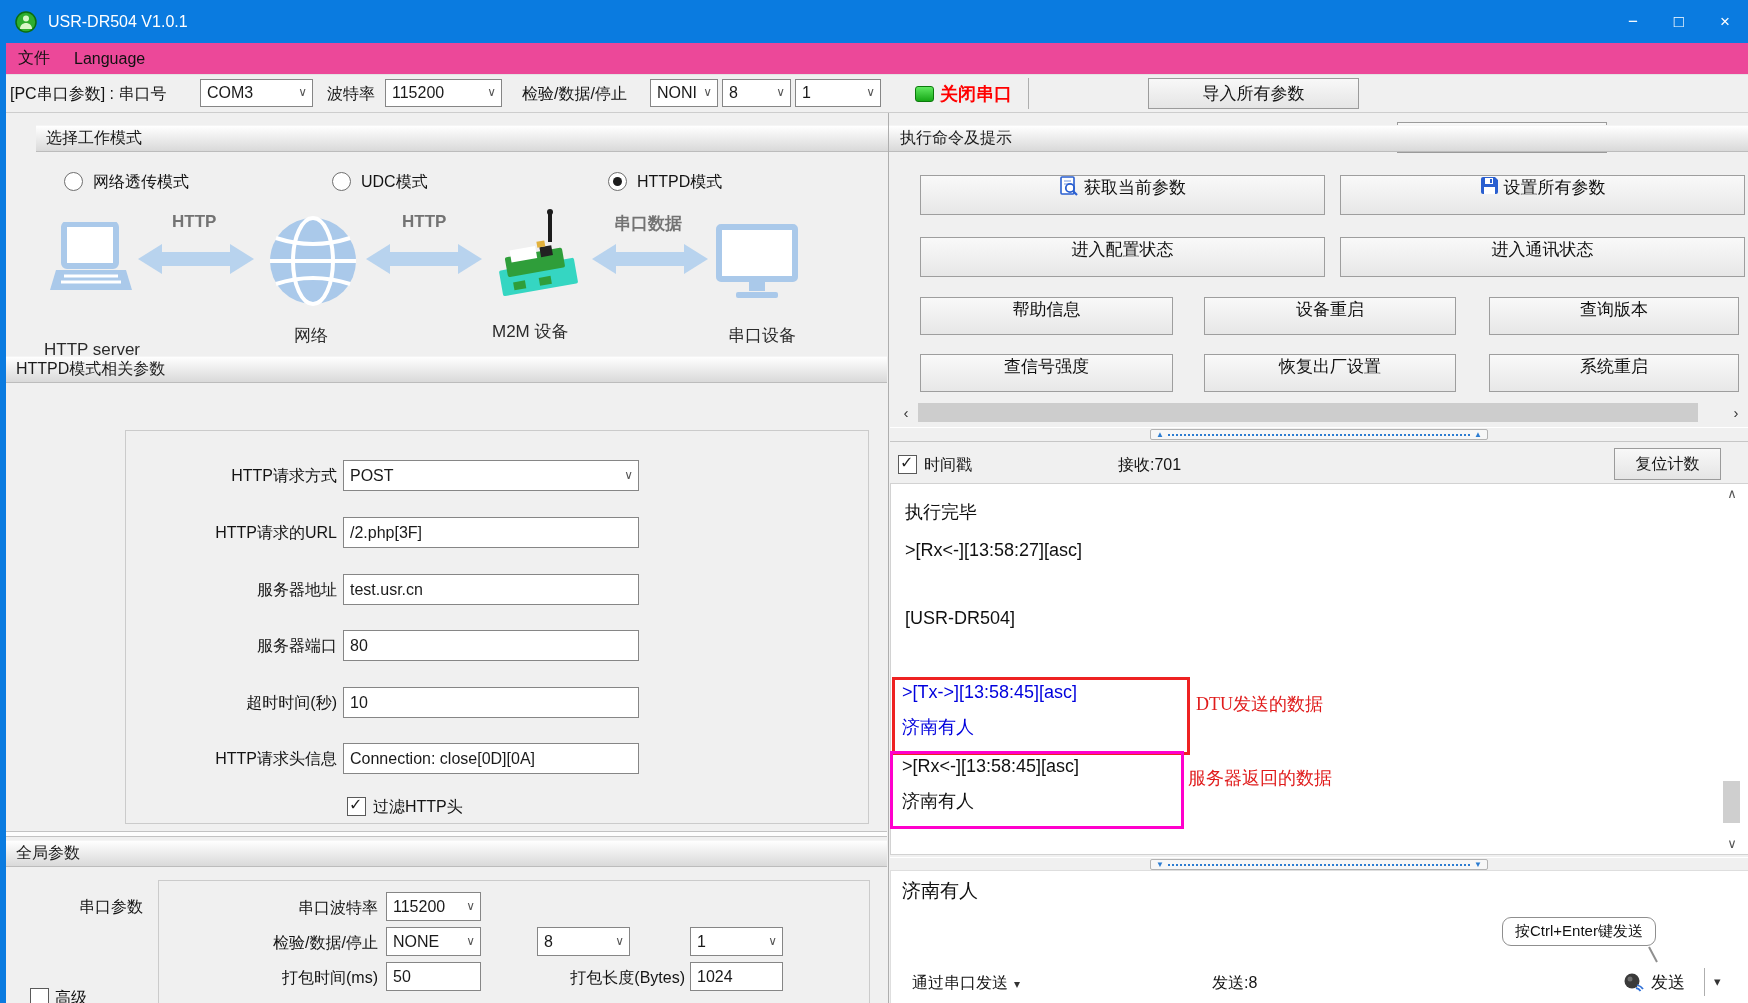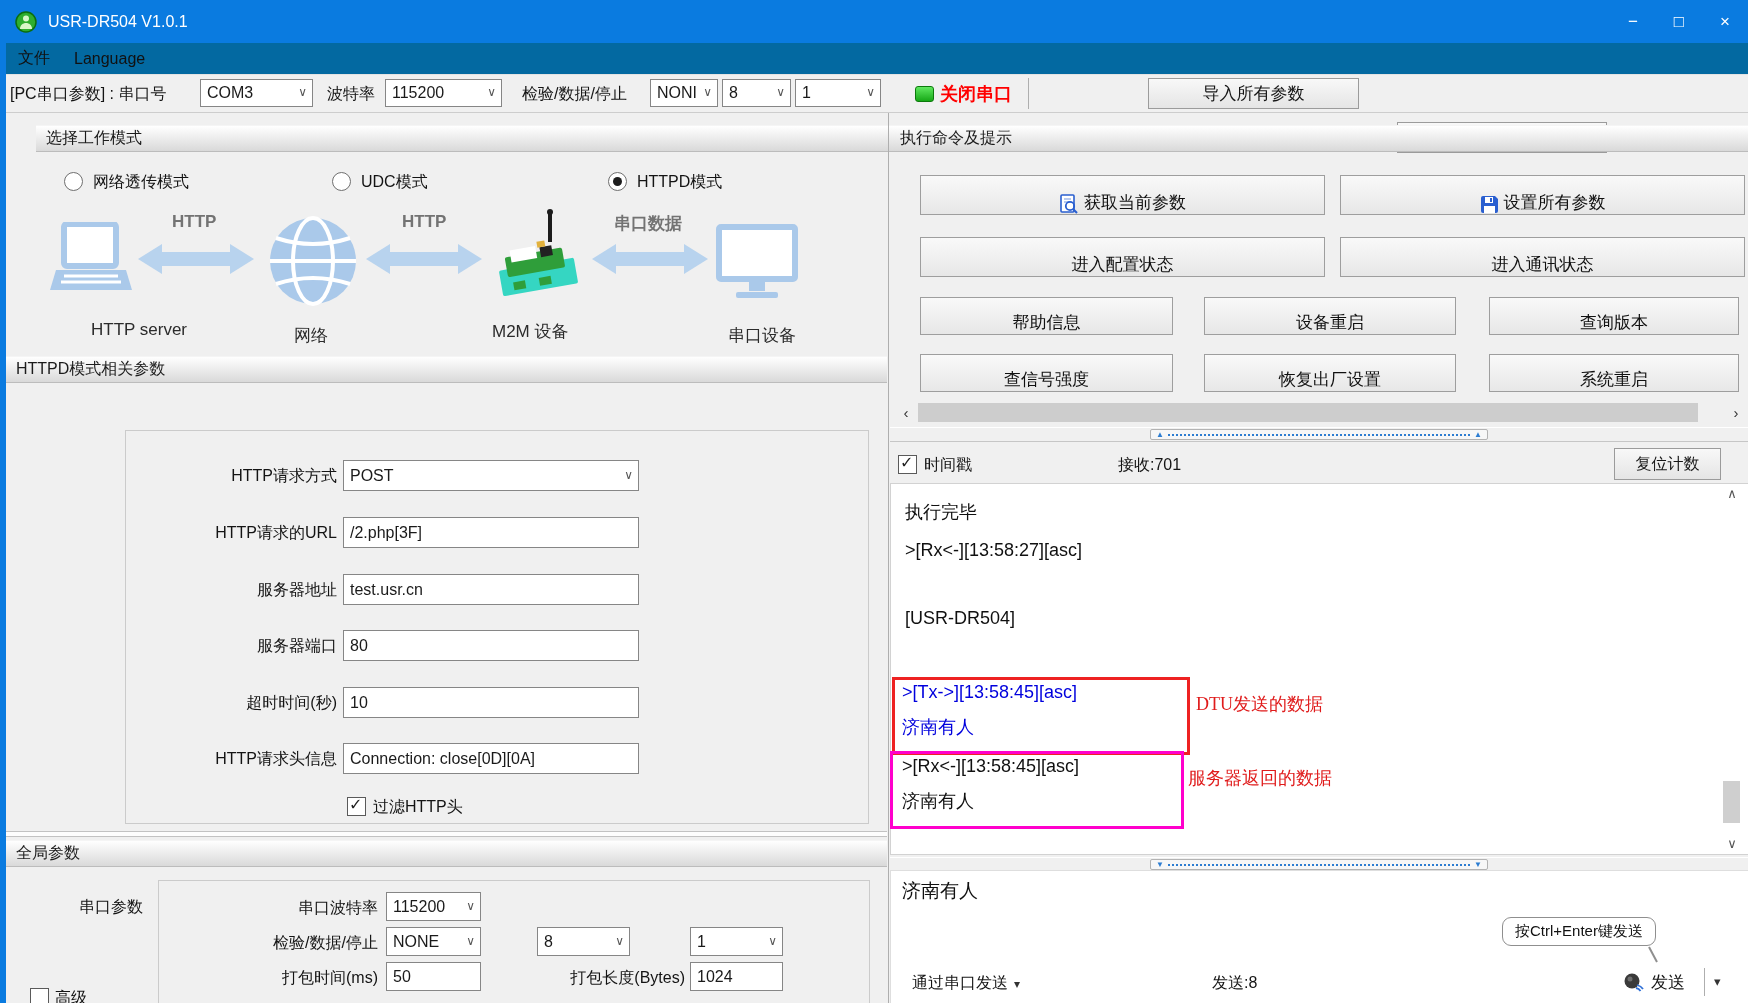--- a/index.html
+++ b/index.html
@@ -9,21 +9,21 @@
 
   
   .titlebar{left:0;top:0;width:1748px;height:43px;background:#0a7be0;color:#fff;display:flex;align-items:center;}
   .title-text{font-size:16px;margin-left:10px;}
   .app-icon{width:24px;height:24px;margin-left:14px;flex:0 0 auto;}
   .win-ctrls{position:absolute;right:0;top:0;height:43px;display:flex;}
   .win-ctrl{width:46px;height:43px;display:flex;align-items:center;justify-content:center;color:#fff;font-size:17px;}
   .leftedge{left:0;top:43px;width:6px;height:960px;background:#0a7be0;}
 
   
-  .menubar{left:6px;top:43px;width:1742px;height:32px;background:#0369a1;border-bottom:1px solid #e3e3e3;display:flex;align-items:center;}
+  .menubar{left:6px;top:43px;width:1742px;height:32px;background:#ec4899;border-bottom:1px solid #e3e3e3;display:flex;align-items:center;}
   .menu-item{font-size:16px;padding:0 12px;height:100%;display:flex;align-items:center;color:#111;}
 
   
   .toolbar{left:6px;top:75px;width:1742px;height:38px;background:#f0f0f0;border-bottom:1px solid #cdcdcd;}
   .lbl{position:absolute;font-size:16px;color:#141414;white-space:nowrap;}
   .sel,.inp{position:absolute;background:#fff;border:1px solid #868686;font-size:16px;display:flex;align-items:center;
             padding:0 6px;overflow:hidden;white-space:nowrap;box-sizing:border-box;}
   .sel{padding-right:22px;}
   .sel::after{content:"∨";position:absolute;right:5px;top:50%;transform:translateY(-55%);font-size:12px;color:#555;}
   .vsep{position:absolute;width:1px;background:#aeaeae;}
@@ -45,21 +45,21 @@
   
   .diag-lbl{position:absolute;font-size:17px;color:#2b2b2b;white-space:nowrap;}
   .link-lbl{position:absolute;font-size:17px;font-weight:bold;color:#737373;white-space:nowrap;}
 
   
   .groupbox{position:absolute;border:1px solid #cbcbcb;}
   .groove{position:absolute;height:4px;border-top:1px solid #c2c2c2;border-bottom:1px solid #c2c2c2;background:#fdfdfd;}
 
   
   .cmdbtn{position:absolute;background:linear-gradient(#f9f9f9,#e7e7e7);border:1px solid #9e9e9e;display:flex;
-          align-items:flex-end;justify-content:center;gap:5px;font-size:17px;color:#101010;box-sizing:border-box;}
+          align-items:flex-start;justify-content:center;gap:5px;font-size:17px;color:#101010;box-sizing:border-box;}
   .hscroll{position:absolute;height:23px;display:flex;align-items:center;background:#f0f0f0;}
   .hs-arrow{width:16px;height:23px;display:flex;align-items:center;justify-content:center;font-size:15px;color:#333;}
   .hs-track{position:relative;flex:1;height:23px;}
   .hs-thumb{position:absolute;top:2px;height:19px;background:#cdcdcd;}
   .splitter{position:absolute;height:13px;background:#f0f0f0;border-top:1px solid #ffffff;border-bottom:1px solid #c6c6c6;
             display:flex;align-items:center;justify-content:center;}
   .split-handle{width:338px;height:11px;background:#f7f7f7;border:1px solid #b3b3b3;border-radius:2px;
                 display:flex;align-items:center;padding:0 5px;box-sizing:border-box;}
   .split-dots{flex:1;height:0;border-top:2px dotted #2d7dd2;margin:0 4px;}
   .tri{font-size:8px;color:#2d7dd2;line-height:1;}
@@ -180,21 +180,21 @@
   </svg>
   <span class="link-lbl" style="left:614px;top:212px;">串口数据</span>
   <svg class="abs" style="left:592px;top:242px;" width="116" height="34" viewBox="0 0 116 34">
     <polygon points="0,17 24,2 24,10 92,10 92,2 116,17 92,32 92,24 24,24 24,32" fill="#b8d3ee"></polygon>
   </svg>
   <svg class="abs" style="left:716px;top:224px;" width="82" height="76" viewBox="0 0 82 76">
     <rect x="3" y="3" width="76" height="52" rx="2" fill="#fff" stroke="#aac9ea" stroke-width="6"></rect>
     <rect x="33" y="57" width="16" height="10" fill="#aac9ea"></rect>
     <rect x="20" y="68" width="42" height="6" rx="2" fill="#aac9ea"></rect>
   </svg>
-  <span class="diag-lbl" style="left:44px;top:320px;margin-left:47px;">HTTP server</span>
+  <span class="diag-lbl" style="left:44px;top:340px;">HTTP server</span>
   <span class="diag-lbl" style="left:294px;top:324px;">网络</span>
   <span class="diag-lbl" style="left:492px;top:320px;">M2M 设备</span>
   <span class="diag-lbl" style="left:728px;top:324px;">串口设备</span>
 
   <div class="bar" style="left:6px;top:356px;width:881px;">HTTPD模式相关参数</div>
   <div class="groupbox" style="left:125px;top:430px;width:742px;height:392px;"></div>
 
   <span class="lbl" style="left:125px;top:466px;width:212px;text-align:right;">HTTP请求方式</span>
   <div class="sel" style="left:343px;top:460px;width:296px;height:31px;">
     <span>POST</span>

